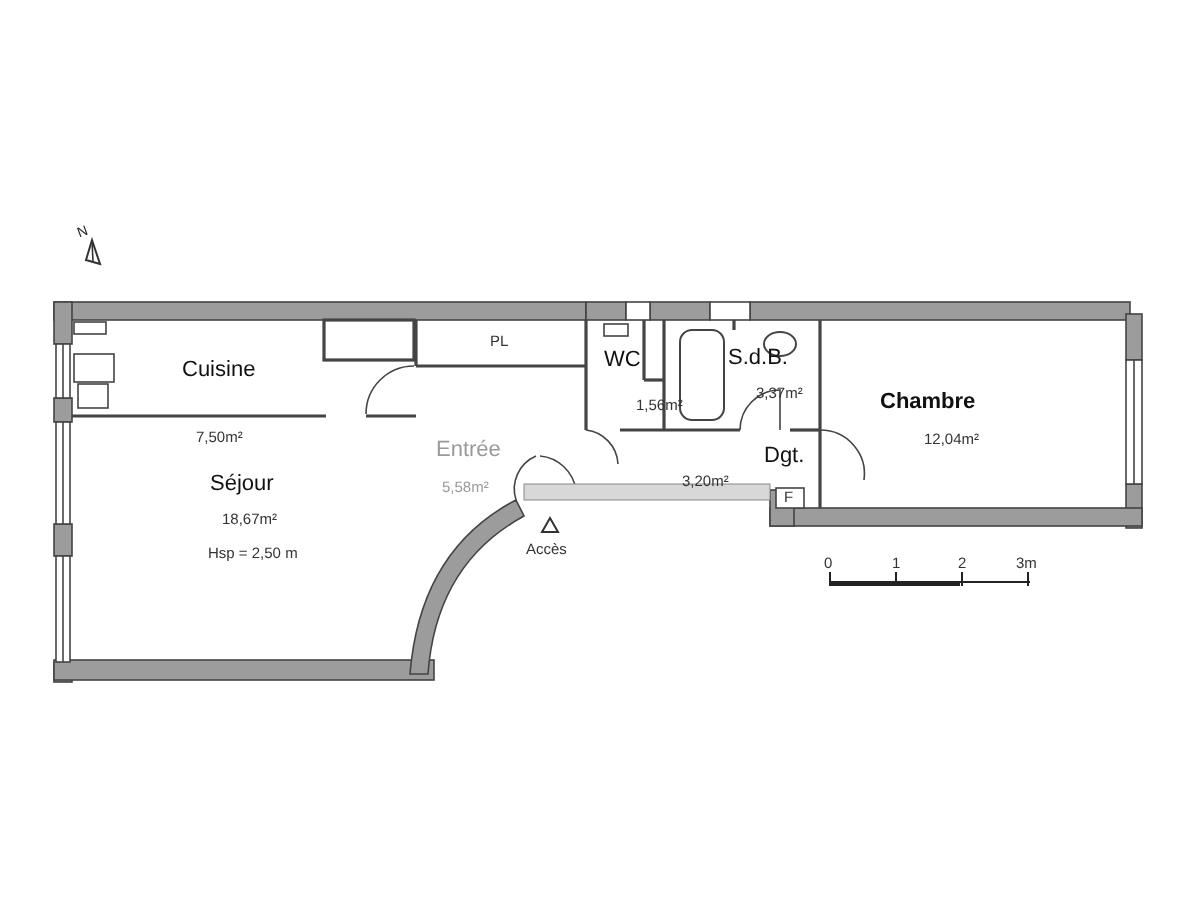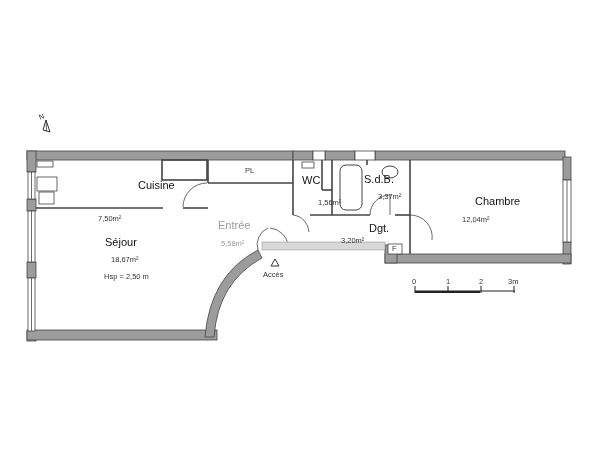--- a/index.html
+++ b/index.html
@@ -109,42 +109,42 @@
     <line x1="415" y1="292" x2="480" y2="292" stroke-width="2"></line>
     <line x1="415" y1="286" x2="415" y2="293" stroke-width="1"></line>
     <line x1="448" y1="286" x2="448" y2="293" stroke-width="1"></line>
     <line x1="481" y1="286" x2="481" y2="293" stroke-width="1"></line>
     <line x1="514" y1="286" x2="514" y2="293" stroke-width="1"></line>
   </g>
 </svg>
 
 <span class="lbl" style="left:39px;top:113px;font-size:7px;transform:rotate(-20deg);">N</span>
 
-<span class="lbl room" style="left:91px;top:180px;margin-left:47px;">Cuisine</span>
+<span class="lbl room" style="left:91px;top:180px;">Cuisine</span>
 <span class="lbl area" style="left:98px;top:196px;margin-top:19px;">7,50m²</span>
 
 <span class="lbl room" style="left:105px;top:237px;">Séjour</span>
 <span class="lbl area" style="left:111px;top:256px;">18,67m²</span>
 <span class="lbl area" style="left:104px;top:273px;">Hsp = 2,50 m</span>
 
 <span class="lbl room faint" style="left:218px;top:220px;">Entrée</span>
 <span class="lbl area faint" style="left:221px;top:240px;">5,58m²</span>
 
 <span class="lbl area" style="left:245px;top:167px;">PL</span>
 
 <span class="lbl room" style="left:302px;top:175px;">WC</span>
 <span class="lbl area" style="left:302px;top:199px;margin-left:16px;">1,56m²</span>
 
 <span class="lbl room" style="left:364px;top:174px;">S.d.B.</span>
 <span class="lbl area" style="left:366px;top:193px;margin-left:12px;">3,37m²</span>
 
-<span class="lbl room" style="left:344px;top:223px;padding-left:25px;">Dgt.</span>
+<span class="lbl room" style="left:357px;top:223px;padding-left:25px;">Dgt.</span>
 <span class="lbl area" style="left:341px;top:237px;">3,20m²</span>
 
-<span class="lbl room" style="left:475px;top:196px;">Chambre</span>
+<span class="lbl room" style="left:440px;top:196px;font-weight:bold;">Chambre</span>
 <span class="lbl area" style="left:462px;top:216px;">12,04m²</span>
 
 <span class="lbl area" style="left:392px;top:245px;">F</span>
 
 <span class="lbl area" style="left:263px;top:271px;">Accès</span>
 
 <span class="lbl area" style="left:412px;top:278px;">0</span>
 <span class="lbl area" style="left:446px;top:278px;">1</span>
 <span class="lbl area" style="left:479px;top:278px;">2</span>
 <span class="lbl area" style="left:508px;top:278px;">3m</span>

